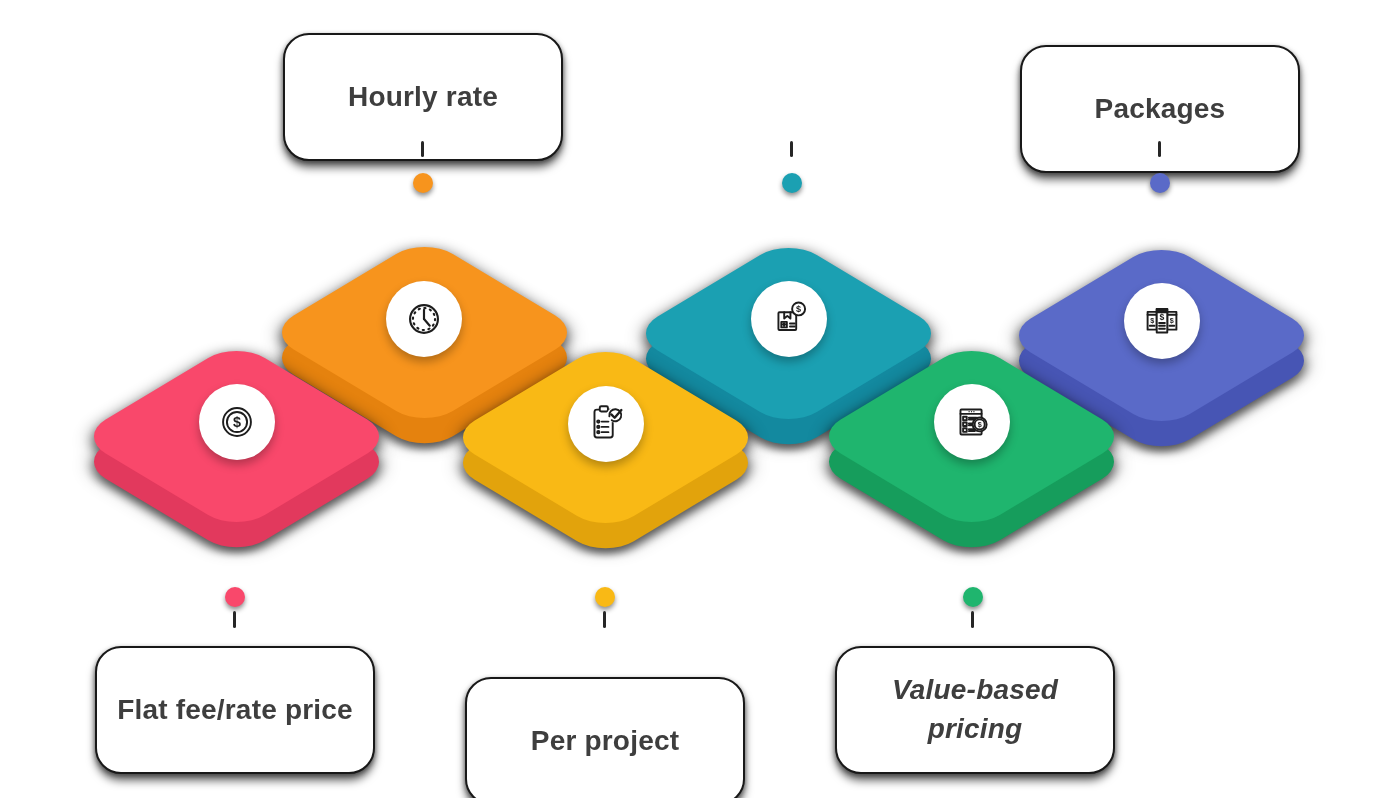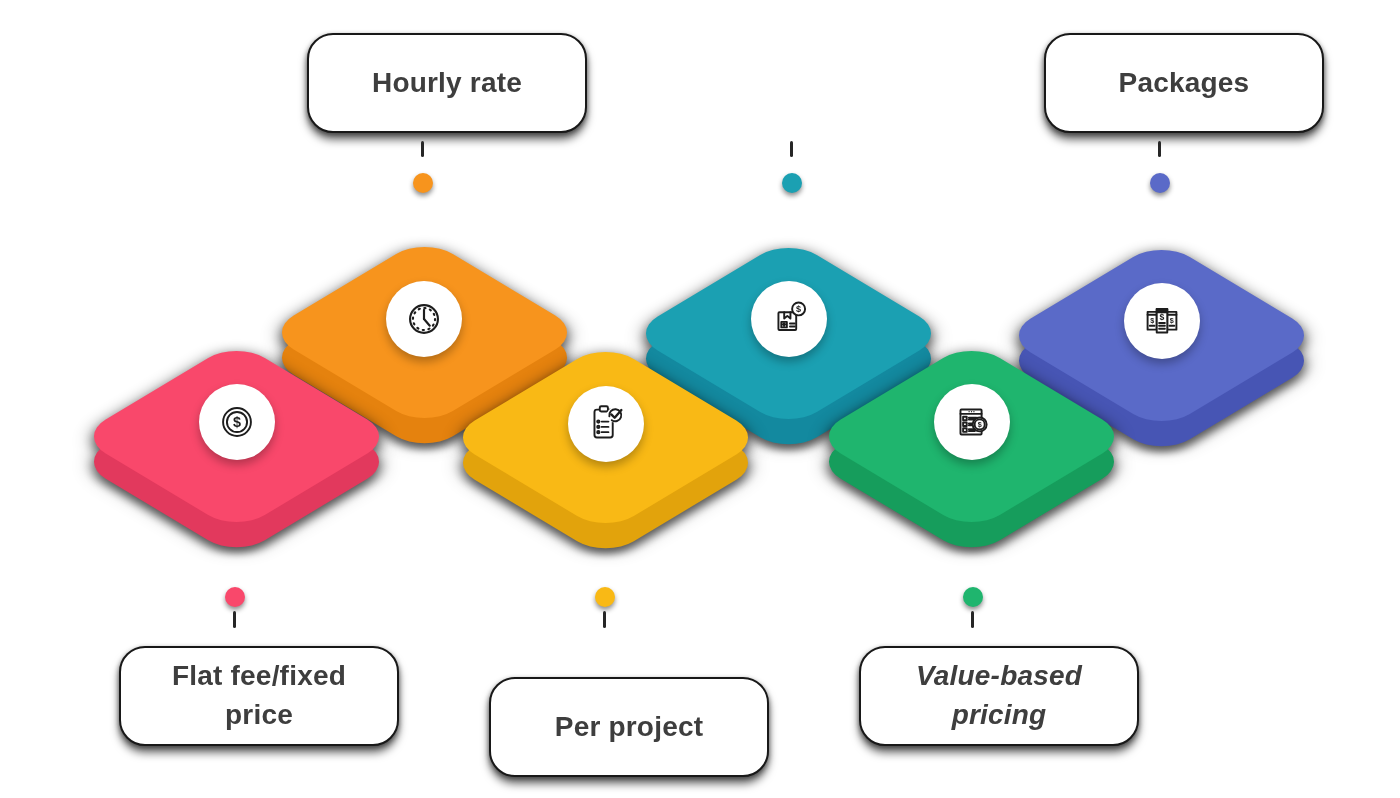--- a/index.html
+++ b/index.html
@@ -22,26 +22,25 @@
   .z-front{z-index:2}
   
   .icon-circle{
     position:absolute;width:76px;height:76px;border-radius:50%;background:#fff;
     display:flex;align-items:center;justify-content:center;z-index:3;
     box-shadow:0 5px 10px rgba(0,0,0,.28);
   }
   .icon-circle svg{width:48px;height:48px;display:block;}
   
   .callout{
-    position:absolute;width:280px;height:100px;border-radius:26px;background:#fff;
+    position:absolute;width:280px;height:128px;border-radius:26px;background:#fff;
     border:2px solid #181818;box-sizing:border-box;
     display:flex;align-items:center;justify-content:center;text-align:center;
     z-index:4;padding:6px 18px;
     box-shadow:0 7px 9px rgba(0,0,0,.55),0 2px 5px rgba(0,0,0,.45);
-    margin-left:24px;
   }
   .callout span{
     font-size:28px;font-weight:700;color:#3E3E3E;line-height:1.38;letter-spacing:.2px;
   }
   
   .dot{
     position:absolute;width:20px;height:20px;border-radius:50%;z-index:4;
     box-shadow:0 3px 5px rgba(0,0,0,.45);
   }
   .connector{
@@ -168,30 +167,30 @@
 
   <div class="callout" style="left:283px;top:33px;">
     <span>Hourly rate</span>
   </div>
   <div class="connector" style="left:421px;top:141px;height:16px;"></div>
   <div class="dot" style="left: 413px; top: 173px; background: rgb(247, 148, 29);"></div>
 
   <div class="connector" style="left:790px;top:141px;height:16px;"></div>
   <div class="dot" style="left: 782px; top: 173px; background: rgb(27, 160, 178);"></div>
 
-  <div class="callout" style="left:1020px;top:33px;">
+  <div class="callout" style="left:1020px;top:45px;">
     <span>Packages</span>
   </div>
   <div class="connector" style="left:1158px;top:141px;height:16px;"></div>
   <div class="dot" style="left: 1150px; top: 173px; background: rgb(90, 106, 200);"></div>
 
   <div class="dot" style="left: 225px; top: 587px; background: rgb(249, 72, 107);"></div>
   <div class="connector" style="left:233px;top:611px;height:17px;"></div>
   <div class="callout" style="left:95px;top:646px;">
-    <span>Flat fee/fixed price</span>
+    <span>Flat fee/rate price</span>
   </div>
 
   <div class="dot" style="left: 595px; top: 587px; background: rgb(249, 185, 21);"></div>
   <div class="connector" style="left:603px;top:611px;height:17px;"></div>
   <div class="callout" style="left:465px;top:677px;">
     <span>Per project</span>
   </div>
 
   <div class="dot" style="left: 963px; top: 587px; background: rgb(31, 181, 110);"></div>
   <div class="connector" style="left:971px;top:611px;height:17px;"></div>

